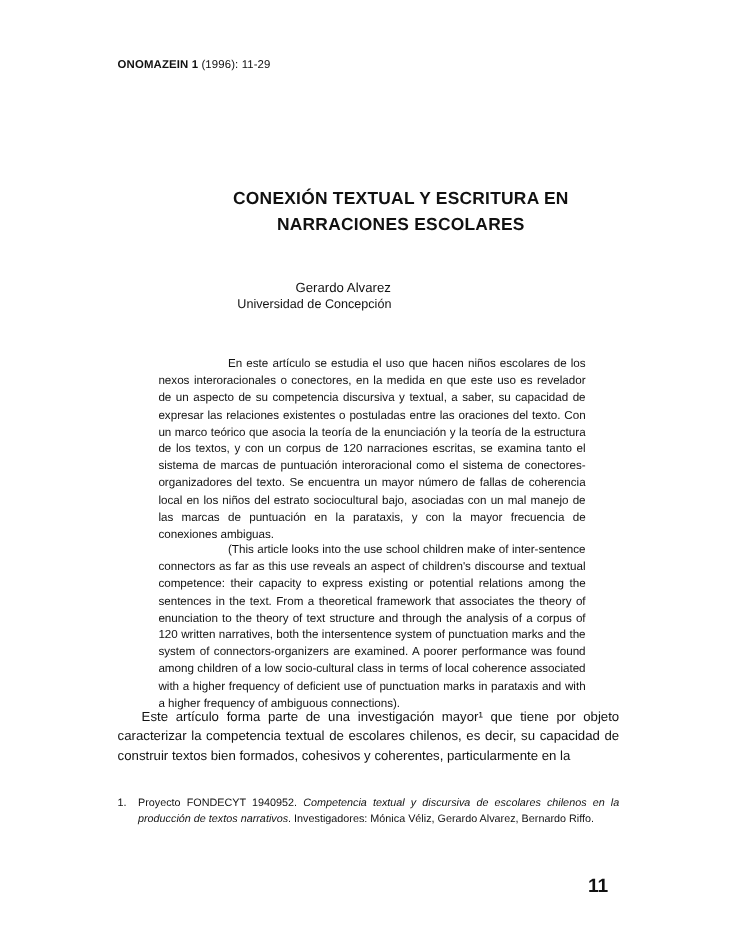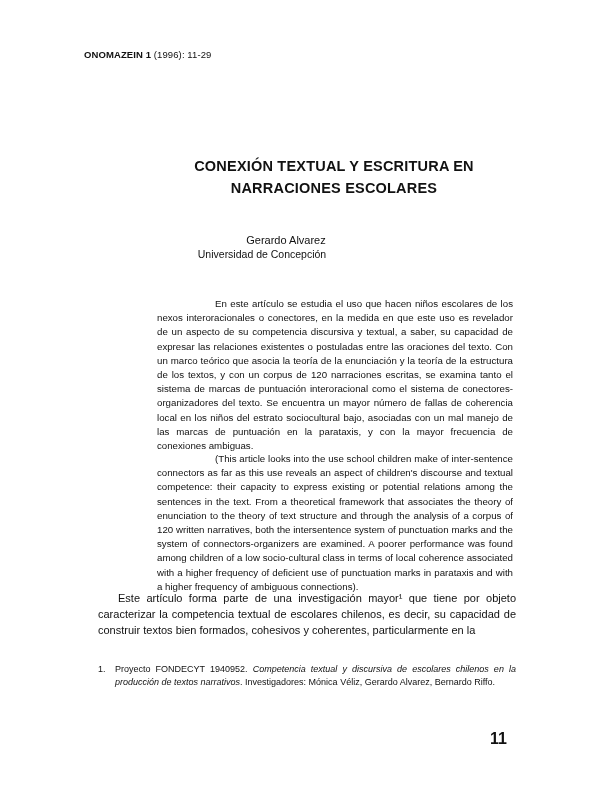--- a/index.html
+++ b/index.html
@@ -1,27 +1,27 @@
 <!DOCTYPE html>
 <html><head>
 <meta charset="utf-8">
 <style>
   html, body { margin: 0; padding: 0; background: #ffffff; }
   body { width: 612px; height: 792px; position: relative; overflow: hidden;
          font-family: "Liberation Sans", sans-serif; color: #111; }
-  .journal { position: absolute; left: 84px; top: 49px; font-size: 9.5px; letter-spacing: 0.1px; }
+  .journal { position: absolute; left: 98px; top: 49px; font-size: 9.5px; letter-spacing: 0.1px; }
   .journal b { font-weight: bold; }
   .title { position: absolute; left: 0; width: 612px; top: 155px; text-align: center;
            font-size: 14.5px; font-weight: bold; line-height: 22px; letter-spacing: 0.2px; padding-left: 28px; }
   .author { position: absolute; left: 0; width: 572px; top: 233px; text-align: center;
             font-size: 11px; line-height: 14px; }
   .affil { position: absolute; left: 0; width: 524px; top: 247px; text-align: center;
            font-size: 10.5px; line-height: 14px; }
   .abstract { position: absolute; left: 132px; width: 356px; font-size: 9.7px; line-height: 14.2px;
-              text-align: justify; margin-left: 25px; }
+              text-align: justify; }
   .abstract p { margin: 0; text-indent: 58px; }
   #abs-es { top: 297px; }
   #abs-en { top: 452px; }
   .body-text { position: absolute; left: 98px; width: 418px; top: 591px; font-size: 11px;
                line-height: 15.8px; text-align: justify; }
   .body-text p { margin: 0; text-indent: 20px; }
   .footnote { position: absolute; left: 98px; width: 418px; top: 663px; font-size: 9px;
               line-height: 13px; display: flex; }
   .fn-num { width: 17px; flex: none; }
   .fn-text { flex: 1; text-align: justify; }

